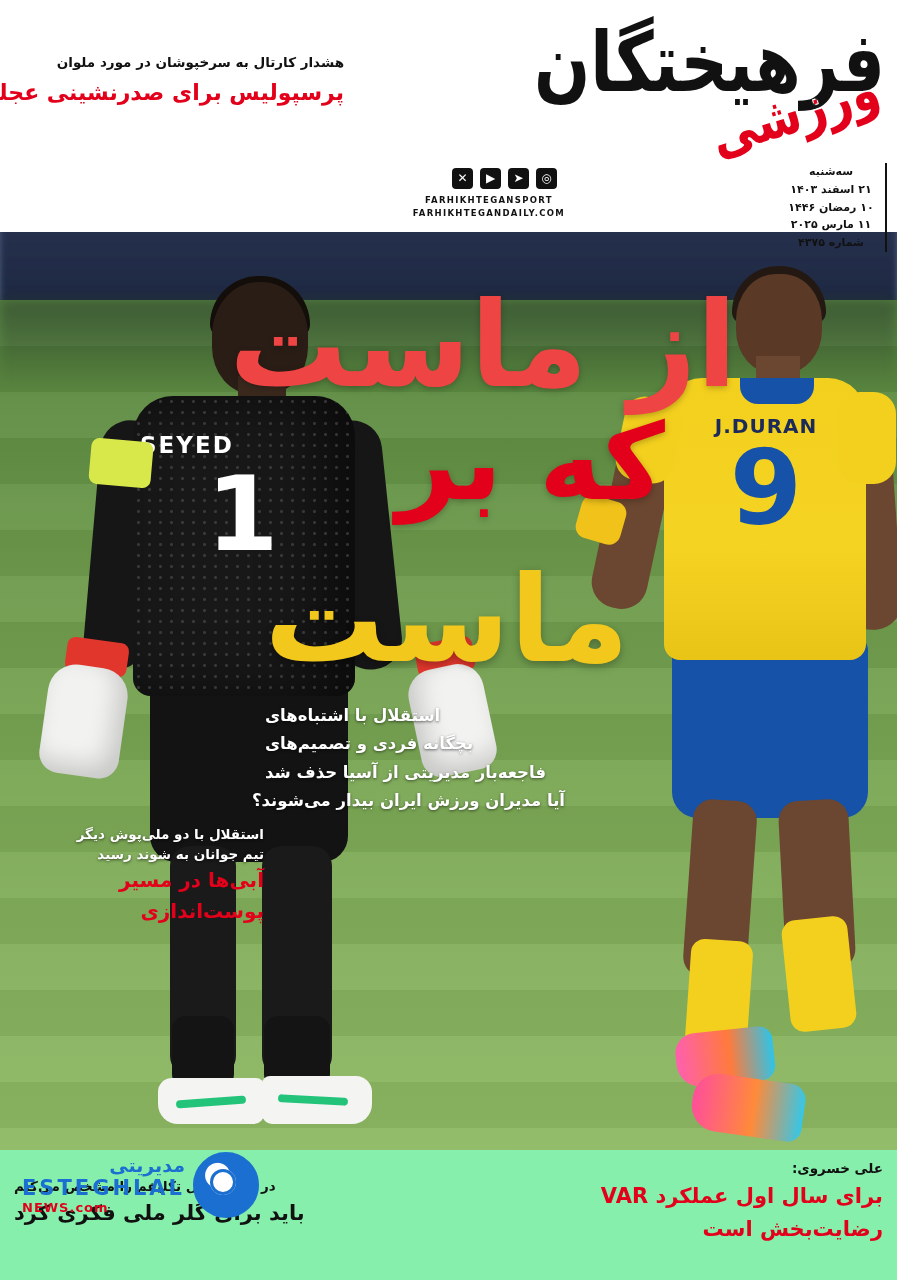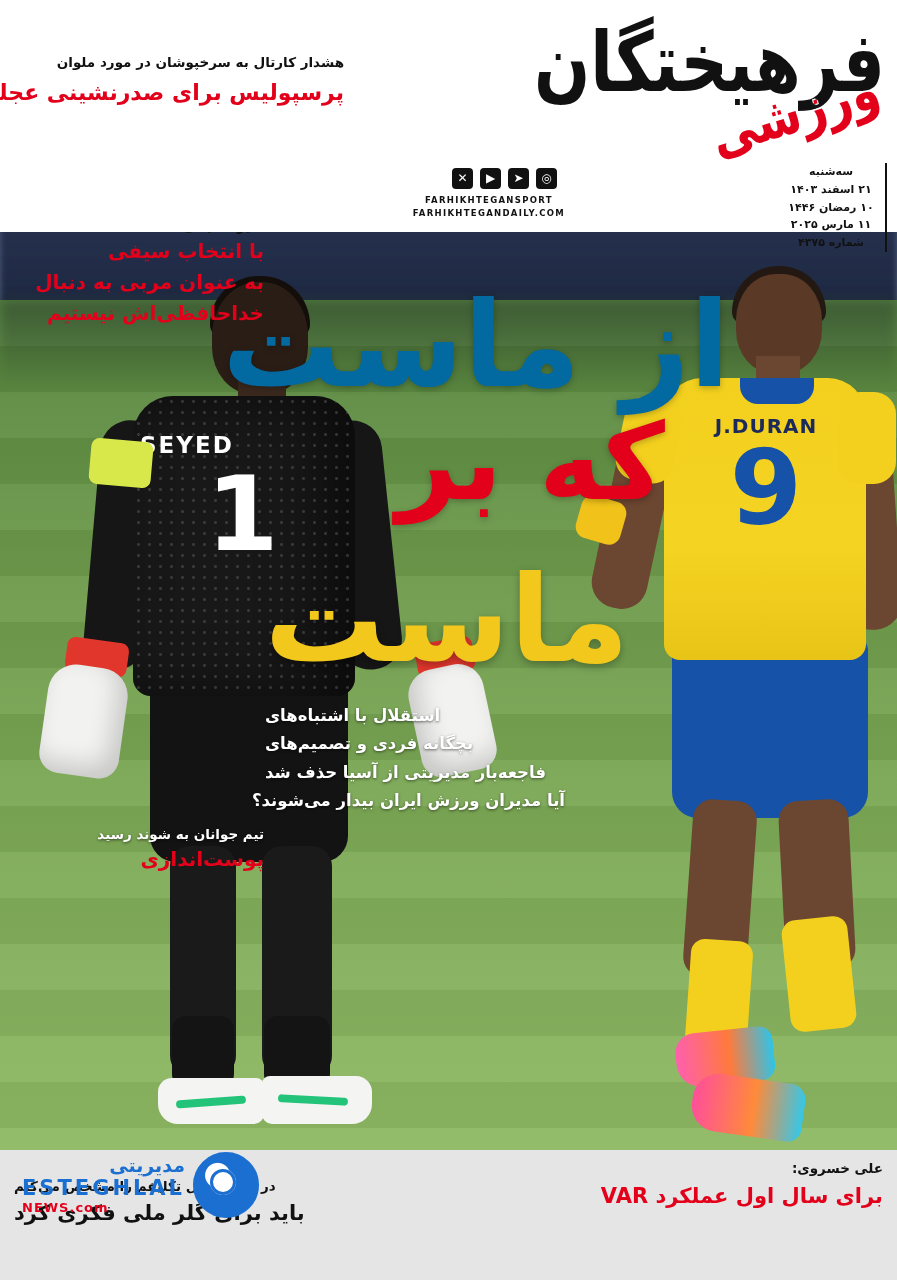--- a/index.html
+++ b/index.html
@@ -347,23 +347,23 @@
   .big-head {
     position: absolute;
     z-index: 20;
     font-family: "DejaVu Sans", "Liberation Sans", sans-serif;
     font-weight: bold;
     direction: rtl;
     white-space: nowrap;
     line-height: 1;
   }
   .bh1 {
-    top: 286px; right: 167px;
+    top: 286px; right: 160px;
     font-size: 118px;
-    color: #0369a1;
+    color: #ef4444;
     letter-spacing: -2px;
     text-shadow: 0 2px 6px rgba(0,0,0,.25);
   }
   .bh2 {
     top: 410px; right: 232px;
     font-size: 106px;
     color: #e3001b;
     letter-spacing: -2px;
     text-shadow: 0 2px 6px rgba(0,0,0,.25);
   }
@@ -417,21 +417,21 @@
   }
   .sb1 { top: 216px; }
   .sb2 { top: 824px; }
   .sb2 .sb-byline { color: #ffffff; text-shadow: 0 1px 3px rgba(0,0,0,.6); }
 
   
   .bottom {
     position: absolute;
     left: 0; top: 1150px;
     width: 897px; height: 130px;
-    background: #e5e5e5;
+    background: #86efac;
     z-index: 30;
   }
   .bottom-right {
     position: absolute;
     right: 14px; top: 8px;
     width: 360px;
     text-align: right;
     direction: rtl;
   }
   .br-byline { font-size: 13.5px; font-weight: bold; color: #111111; line-height: 1.6; }
@@ -576,36 +576,33 @@
   <div class="big-head bh2">که بر</div>
   <div class="big-head bh3">ماست</div>
 
   <div class="deck">
     <div>استقلال با اشتباه‌های</div>
     <div>بچگانه فردی و تصمیم‌های</div>
     <div>فاجعه‌بار مدیریتی از آسیا حذف شد</div>
     <div>آیا مدیران ورزش ایران بیدار می‌شوند؟</div>
   </div>
 
-  <div class="side-box sb1">
-    <div class="sb-byline">امیر صدیقی:</div>
-    <div class="sb-line">با انتخاب سیفی</div>
-    <div class="sb-line">به عنوان مربی به دنبال</div>
-    <div class="sb-line">خداحافظی‌اش نیستیم</div>
-  </div>
 
   <div class="side-box sb2">
+    <div class="sb-byline">استقلال با دو ملی‌پوش دیگر</div>
     <div class="sb-byline">تیم جوانان به شوند رسید</div>
+    <div class="sb-line">آبی‌ها در مسیر</div>
     <div class="sb-line">پوست‌اندازی</div>
   </div>
 
   <div class="bottom">
     <div class="bottom-right">
       <div class="br-byline">علی خسروی:</div>
       <div class="br-line">برای سال اول عملکرد VAR</div>
+      <div class="br-line">رضایت‌بخش است</div>
     </div>
 
     <div class="bottom-left">
       <div class="bl-kicker">در پایان فصل تکلیفم را مشخص می‌کنم</div>
       <div class="bl-line">باید برای گلر ملی فکری کرد</div>
     </div>
   </div>
 
   <div class="watermark">
     <div class="wm-ball"></div>

